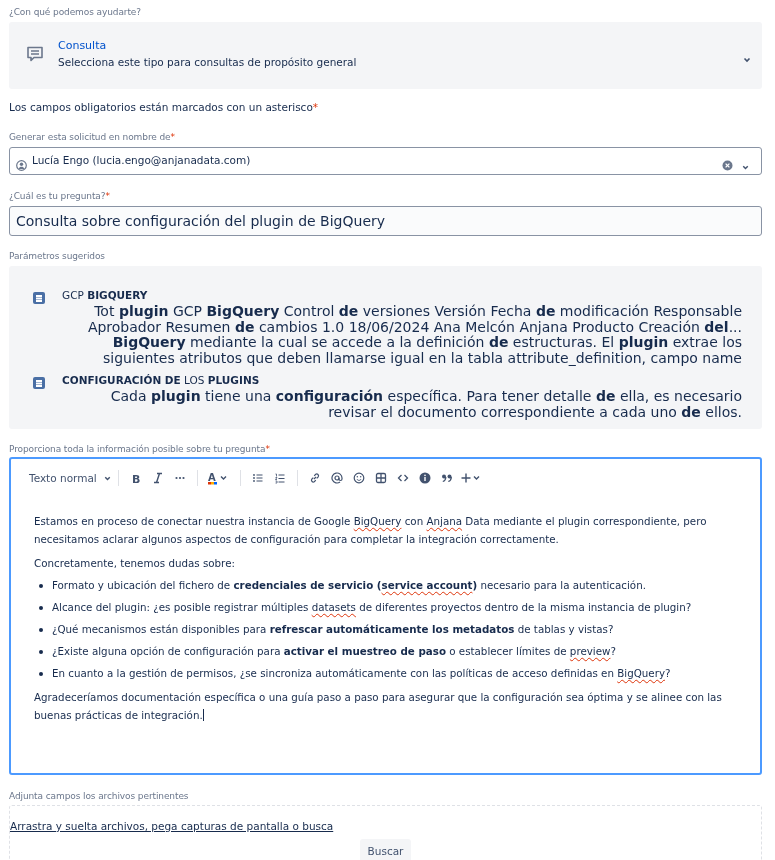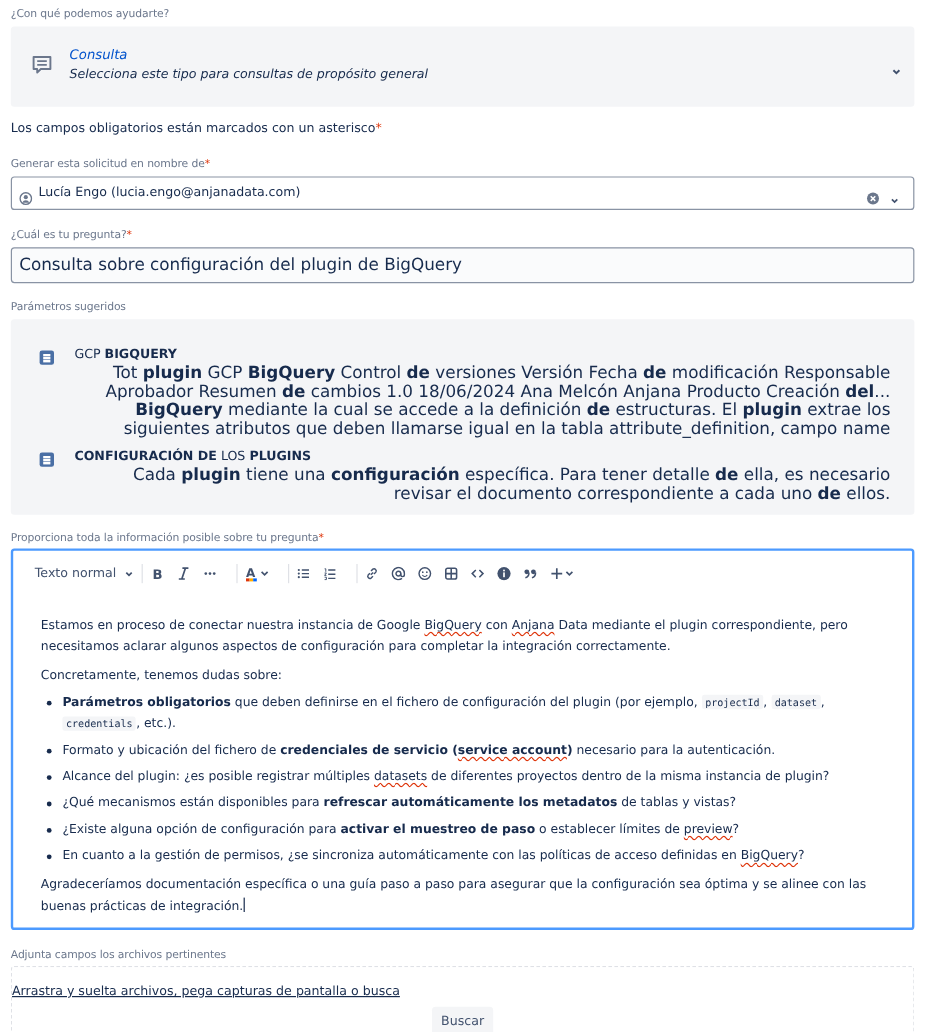--- a/index.html
+++ b/index.html
@@ -3,21 +3,21 @@
 <meta charset="utf-8">
 <style>
   * { box-sizing: border-box; margin: 0; padding: 0; }
   html, body { width: 775px; height: 860px; background: #ffffff; overflow: hidden; }
   body { font-family: "DejaVu Sans", "Liberation Sans", sans-serif; color: #172b4d; position: relative; }
 
   .label { position: absolute; left: 9px; font-size: 9px; color: #6b778c; letter-spacing: -0.1px; }
   .req { color: #de350b; }
 
   
-  .rt-box { position: absolute; left: 9px; top: 22px; width: 753px; height: 67px; background: #f4f5f7; border-radius: 3px; font-style: italic; }
+  .rt-box { position: absolute; left: 9px; top: 22px; width: 753px; height: 67px; background: #f4f5f7; border-radius: 3px; }
   .rt-icon { position: absolute; left: 17px; top: 23px; width: 18px; height: 18px; }
   .rt-title { position: absolute; left: 49px; top: 17px; font-size: 11px; color: #0052cc; }
   .rt-desc { position: absolute; left: 49px; top: 34px; font-size: 10.5px; color: #172b4d; }
   .rt-chev { position: absolute; right: 10px; top: 28px; width: 10px; height: 10px; }
 
   .mandatory-note { position: absolute; left: 9px; top: 101px; font-size: 10.5px; color: #172b4d; }
 
   
   .select-box { position: absolute; left: 9px; top: 147px; width: 753px; height: 28px; border: 1px solid #8993a4; border-radius: 3px; background: #fff; }
   .select-avatar { position: absolute; left: 6px; top: 8px; width: 11px; height: 11px; }
@@ -33,21 +33,21 @@
   .article { position: absolute; left: 0; width: 100%; }
   .art-icon { position: absolute; left: 24px; width: 12px; height: 12px; background: #4a6fa5; border-radius: 2px; }
   .art-icon::before { content: ""; position: absolute; left: 3px; top: 3px; width: 6px; height: 1.5px; background: #fff; box-shadow: 0 2.5px 0 #fff, 0 5px 0 #fff; }
   .art-title { position: absolute; left: 53px; font-size: 10.5px; color: #172b4d; }
   .art-snippet { position: absolute; left: 53px; width: 680px; font-size: 14px; line-height: 15.5px; color: #172b4d; }
   b { font-weight: bold; }
 
   
   .editor { position: absolute; left: 9px; top: 457px; width: 753px; height: 318px; border: 2px solid #4c9aff; border-radius: 3px; background: #fff; }
   .toolbar { position: absolute; left: 12px; top: 8px; height: 22px; display: flex; align-items: center; }
-  .tb-btn { display: flex; align-items: center; justify-content: space-between; height: 22px; min-width: 22px; font-size: 11px; color: #42526e; cursor: pointer; }
+  .tb-btn { display: flex; align-items: center; justify-content: center; height: 22px; min-width: 22px; font-size: 11px; color: #42526e; cursor: pointer; }
   .tb-text { font-size: 10.5px; color: #42526e; padding: 0 6px 0 6px; }
   .tb-sep { width: 1px; height: 16px; background: #dfe1e6; margin: 0 6px; }
   .tb-btn svg { display: block; }
   .editor-content { position: absolute; left: 23px; top: 53px; width: 715px; font-size: 10.3px; line-height: 18px; color: #172b4d; }
   .editor-content p { margin-bottom: 6px; }
   .editor-content ul { list-style: none; margin: -2px 0 6px 0; }
   .editor-content li { position: relative; padding-left: 18px; margin-bottom: 4px; }
   .editor-content li::before { content: ""; position: absolute; left: 5px; top: 8px; width: 4px; height: 4px; border-radius: 50%; background: #172b4d; }
   code { font-family: "DejaVu Sans Mono", "Liberation Mono", monospace; font-size: 8.4px; background: #f4f5f7; padding: 1px 3px; border-radius: 2px; color: #172b4d; }
   .sp { text-decoration: underline wavy #de350b; text-decoration-thickness: 1px; text-underline-offset: 2px; }
@@ -223,21 +223,20 @@
           <path d="M6 1.5v9M1.5 6h9" stroke="#42526e" stroke-width="1.4"></path>
           <path d="M14 4.5l2.5 2.5 2.5-2.5" fill="none" stroke="#42526e" stroke-width="1.4"></path>
         </svg>
       </div>
   </div>
 
   <div class="editor-content">
     <p>Estamos en proceso de conectar nuestra instancia de Google <span class="sp">BigQuery</span> con <span class="sp">Anjana</span> Data mediante el plugin correspondiente, pero necesitamos aclarar algunos aspectos de configuración para completar la integración correctamente.</p>
     <p>Concretamente, tenemos dudas sobre:</p>
     <ul>
-      <li><b>Parámetros obligatorios</b> que deben definirse en el fichero de configuración del plugin (por ejemplo, <code>projectId</code>, <code>dataset</code>, <code>credentials</code>, etc.).</li>
       <li>Formato y ubicación del fichero de <b>credenciales de servicio (<span class="sp">service account</span>)</b> necesario para la autenticación.</li>
       <li>Alcance del plugin: ¿es posible registrar múltiples <span class="sp">datasets</span> de diferentes proyectos dentro de la misma instancia de plugin?</li>
       <li>¿Qué mecanismos están disponibles para <b>refrescar automáticamente los metadatos</b> de tablas y vistas?</li>
       <li>¿Existe alguna opción de configuración para <b>activar el muestreo de paso</b> o establecer límites de <span class="sp">preview</span>?</li>
       <li>En cuanto a la gestión de permisos, ¿se sincroniza automáticamente con las políticas de acceso definidas en <span class="sp">BigQuery</span>?</li>
     </ul>
     <p>Agradeceríamos documentación específica o una guía paso a paso para asegurar que la configuración sea óptima y se alinee con las buenas prácticas de integración.<span class="caret"></span></p>
   </div>
 </div>
 

